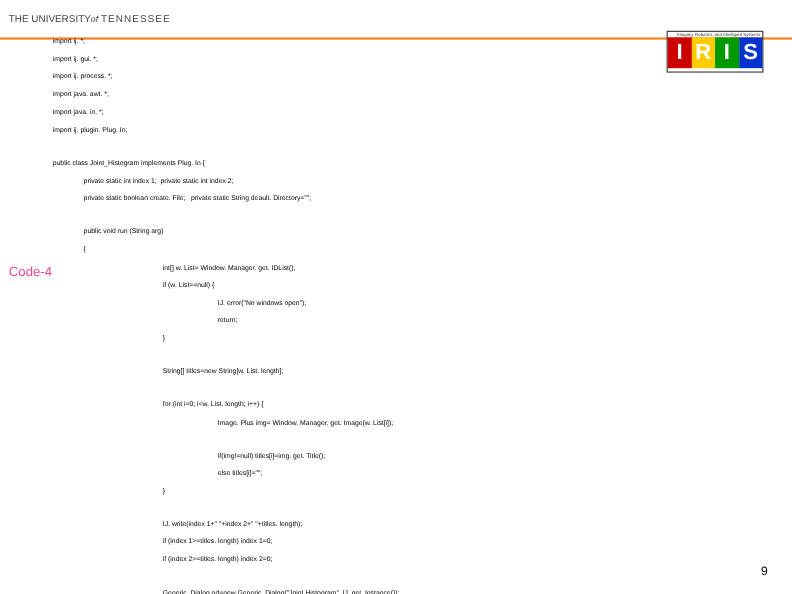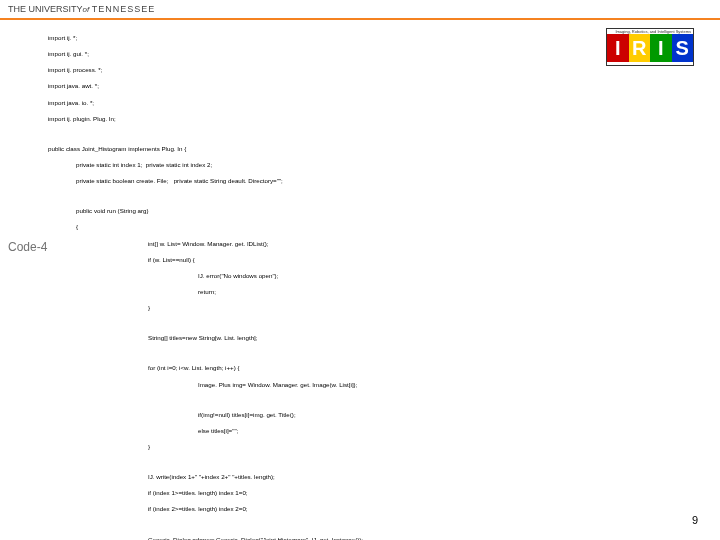--- a/index.html
+++ b/index.html
@@ -1,37 +1,37 @@
 <!DOCTYPE html>
 <html><head>
 <meta charset="utf-8">
 <style>
   * { margin: 0; padding: 0; box-sizing: border-box; }
   body { width: 720px; height: 540px; background: #fff; font-family: Arial, sans-serif; overflow: hidden; position: relative; }
-  .header { height: 20px; background: #fff; border-bottom: 2px solid #f58220; padding-left: 8px; display: flex; align-items: center; }
+  .header { height: 36px; background: #fff; border-bottom: 2px solid #f58220; padding-left: 8px; display: flex; align-items: center; }
   .header-text { font-size: 9px; color: #444; letter-spacing: 0; }
   .header-text .the { font-weight: normal; }
   .header-text .univ { font-weight: normal; color: #444; }
   .header-text .of { font-style: italic; font-size: 8px; }
   .header-text .tenn { font-weight: normal; letter-spacing: 1px; }
   .logo-box { position: absolute; top: 28px; right: 26px; width: 88px; height: 38px; border: 1px solid #333; }
   .logo-caption { font-size: 4px; color: #333; text-align: right; padding: 1px 2px 0 0; line-height: 1; }
   .logo-letters { display: flex; height: 28px; }
   .logo-letters div { flex: 1; display: flex; align-items: center; justify-content: center; font-weight: bold; font-size: 20px; color: #fff; }
   .lI { background: #cc0000; }
   .lR { background: #ffcc00; color: #333; }
   .lI2 { background: #009900; }
   .lS { background: #0033cc; }
   .content { position: absolute; top: 26px; left: 48px; right: 26px; font-family: Verdana, Arial, sans-serif; font-size: 6.2px; line-height: 1.3; color: #000; }
   .code-block { white-space: pre; }
   .ind1 { padding-left: 0; }
   .ind2 { padding-left: 28px; }
   .ind4 { padding-left: 100px; }
   .ind5 { padding-left: 150px; }
-  .side-label { position: absolute; top: 240px; left: 8px; font-size: 12px; color: #737373; font-family: Arial, sans-serif; }
+  .side-label { position: absolute; top: 240px; left: 8px; font-size: 12px; color: #ec4899; font-family: Arial, sans-serif; }
   .page-num { position: absolute; bottom: 14px; right: 22px; font-size: 11px; color: #000; font-family: Arial, sans-serif; }
   .spacer { height: 6px; }
 </style>
 </head>
 <body>
 
 <div class="header">
   <span class="header-text">
     <span class="the">THE</span>
     <span class="univ">UNIVERSITY</span><span class="of">of</span>

